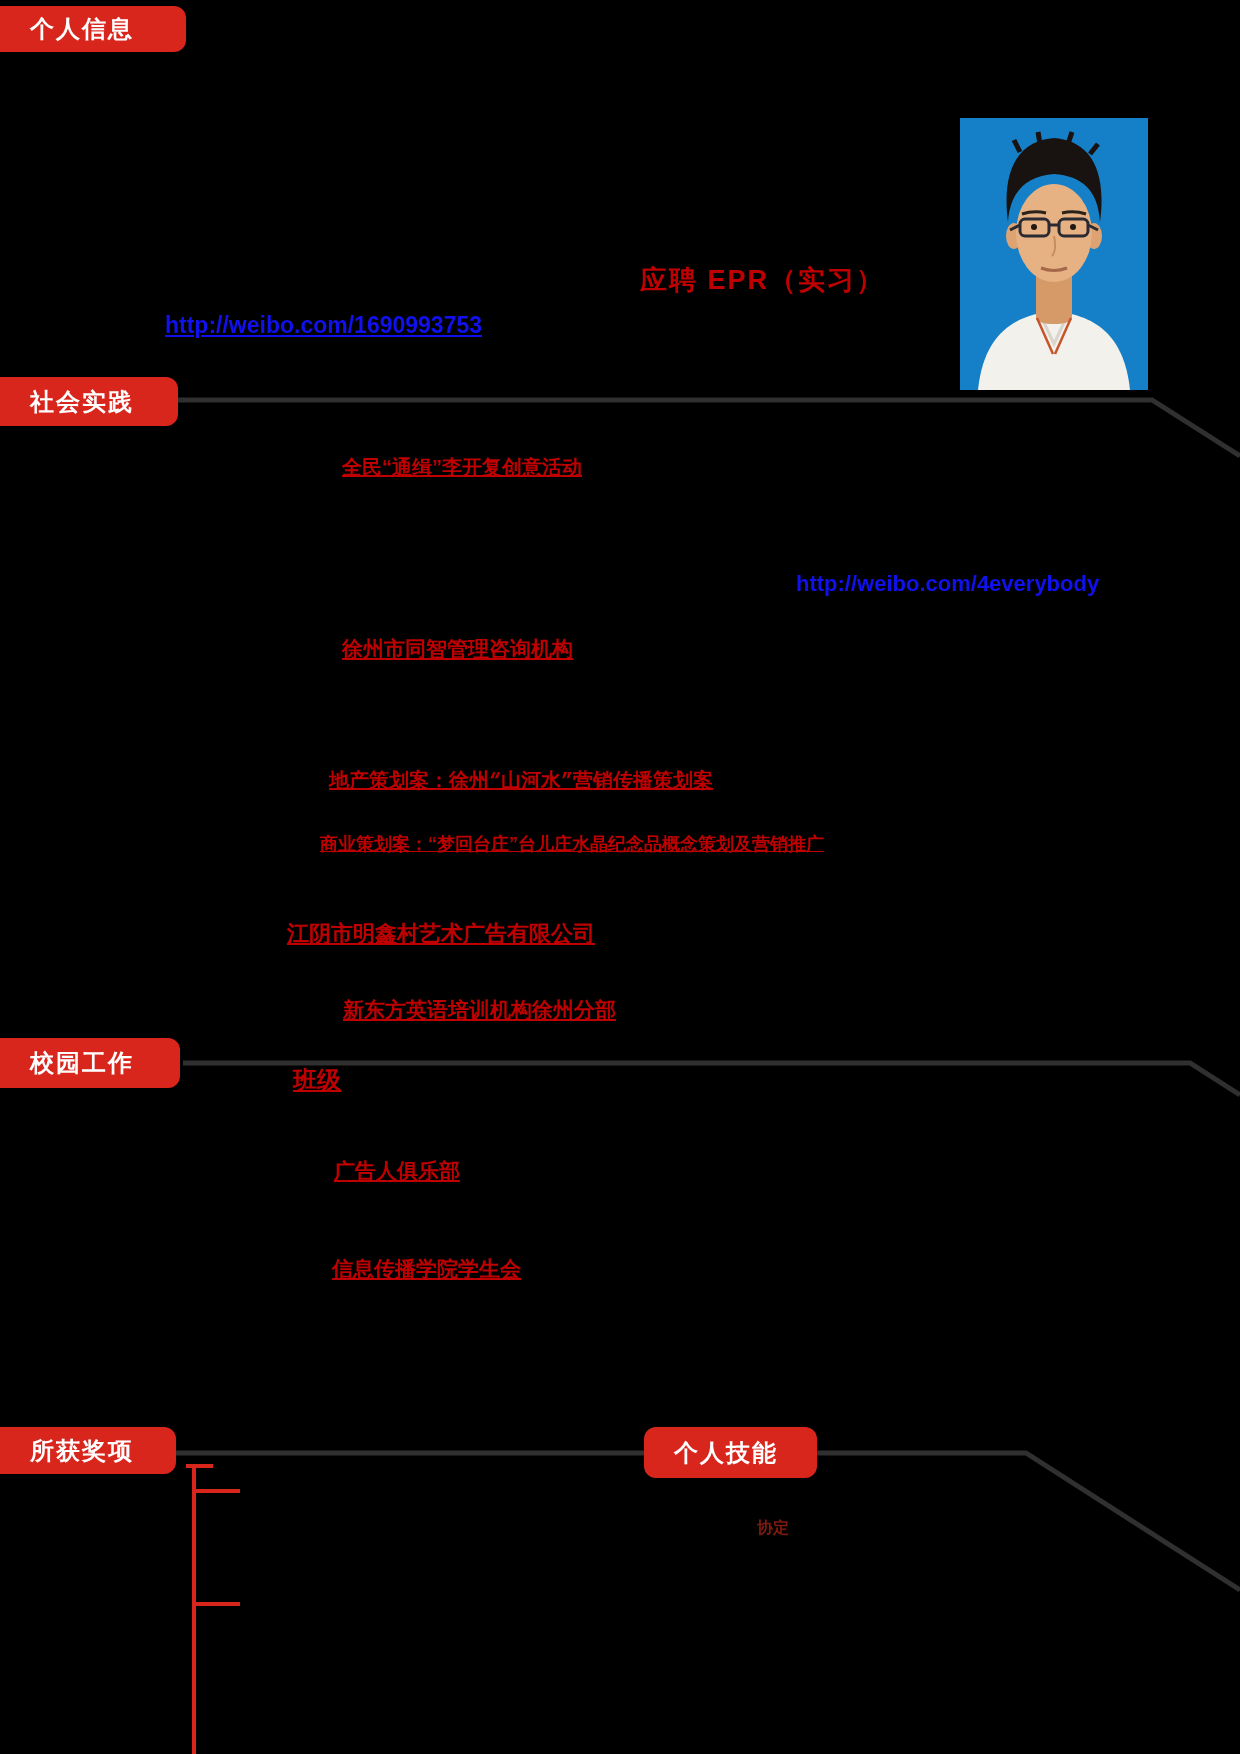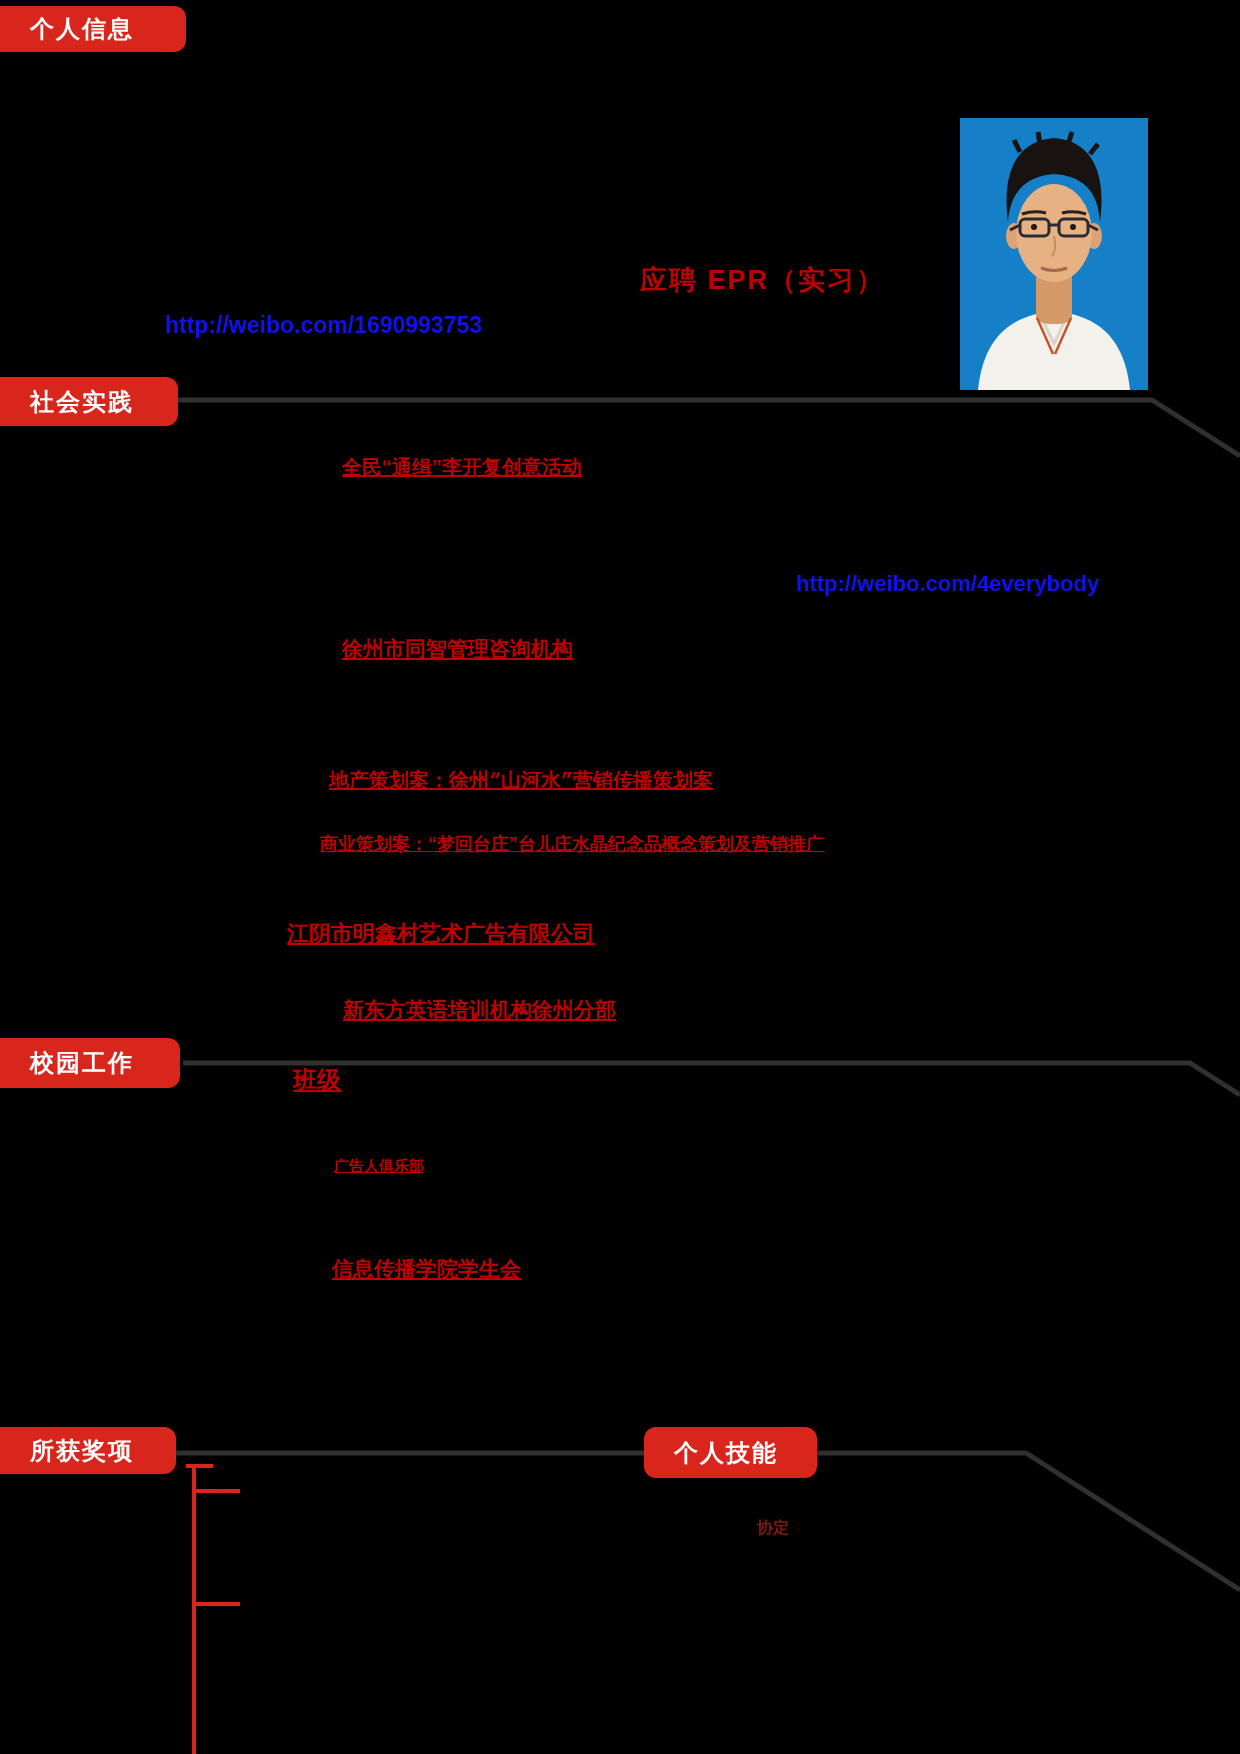--- a/index.html
+++ b/index.html
@@ -21,21 +21,21 @@
   }
   .tab--float{border-radius:12px;}
   .apply-title{
     position:absolute;color:var(--link-red);font-weight:bold;
     font-size:27px;letter-spacing:2px;white-space:nowrap;
   }
   .blue-link{
     position:absolute;color:var(--link-blue);font-weight:bold;
     text-decoration:none;white-space:nowrap;
   }
-  .blue-link.u{text-align:center;}
+  .blue-link.u{text-decoration:underline;text-align:center;}
   .red-link{
     position:absolute;color:var(--link-red);font-weight:bold;
     text-decoration:underline;white-space:nowrap;
   }
   .small-red{
     position:absolute;color:var(--small-red);font-weight:bold;
     font-size:16px;white-space:nowrap;margin-top:46px;
   }
   .photo{position:absolute;left:960px;top:118px;width:188px;height:272px;}
 </style>
@@ -82,21 +82,21 @@
   <a class="red-link" style="left:329px;top:767px;font-size:20px;font-family:Liberation Mono, monospace;" href="#">地产策划案：徐州“山河水”营销传播策划案</a>
 
   <a class="red-link" style="left:320px;top:832px;font-size:18px;" href="#">商业策划案：“梦回台庄”台儿庄水晶纪念品概念策划及营销推广</a>
 
   <a class="red-link" style="left:287px;top:919px;font-size:22px;text-align:right;" href="#">江阴市明鑫村艺术广告有限公司</a>
 
   <a class="red-link" style="left:343px;top:996px;font-size:21px;" href="#">新东方英语培训机构徐州分部</a>
 
   <a class="red-link" style="left:293px;top:1064px;font-size:24px;" href="#">班级</a>
 
-  <a class="red-link" style="left:334px;top:1157px;font-size:15px;" href="#">广告人俱乐部</a>
+  <a class="red-link" style="left:334px;top:1157px;font-size:21px;" href="#">广告人俱乐部</a>
 
   <a class="red-link" style="left:332px;top:1255px;font-size:21px;" href="#">信息传播学院学生会</a>
 
   <span class="small-red" style="left:757px;top:1472px;">协定</span>
 
   <svg class="photo" viewBox="0 0 188 272">
     <rect x="0" y="0" width="188" height="272" fill="var(--photo-blue)"></rect>
 
     <path d="M18,272 C24,214 56,197 94,193 C132,197 164,214 170,272 Z" fill="#f3f1ec"></path>
     <path d="M80,196 L94,226 L108,196" fill="none" stroke="#d9d5cc" stroke-width="3"></path>

